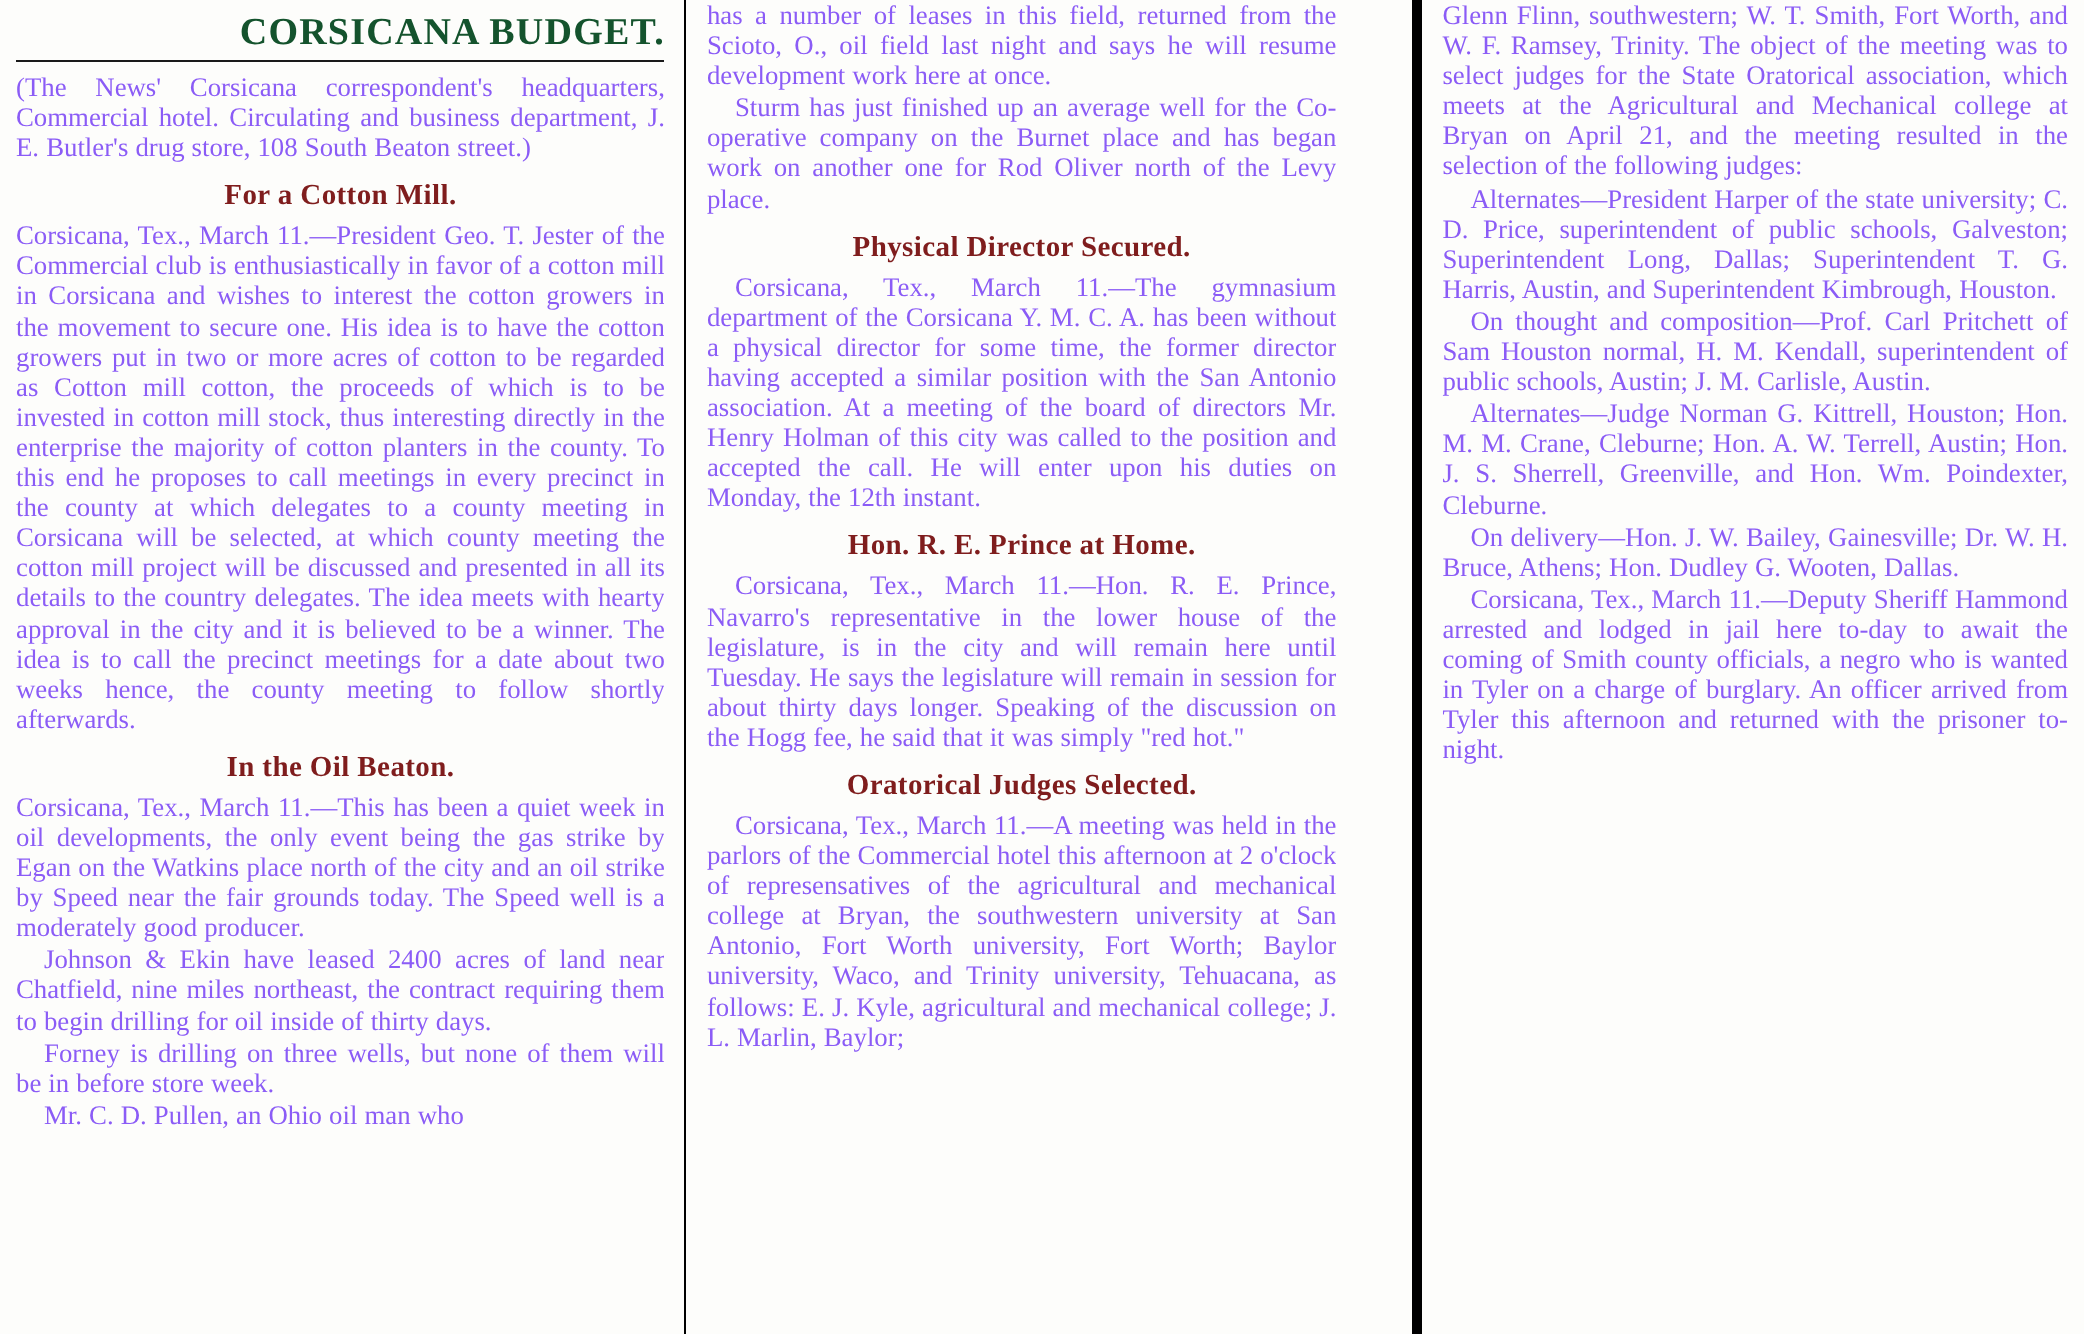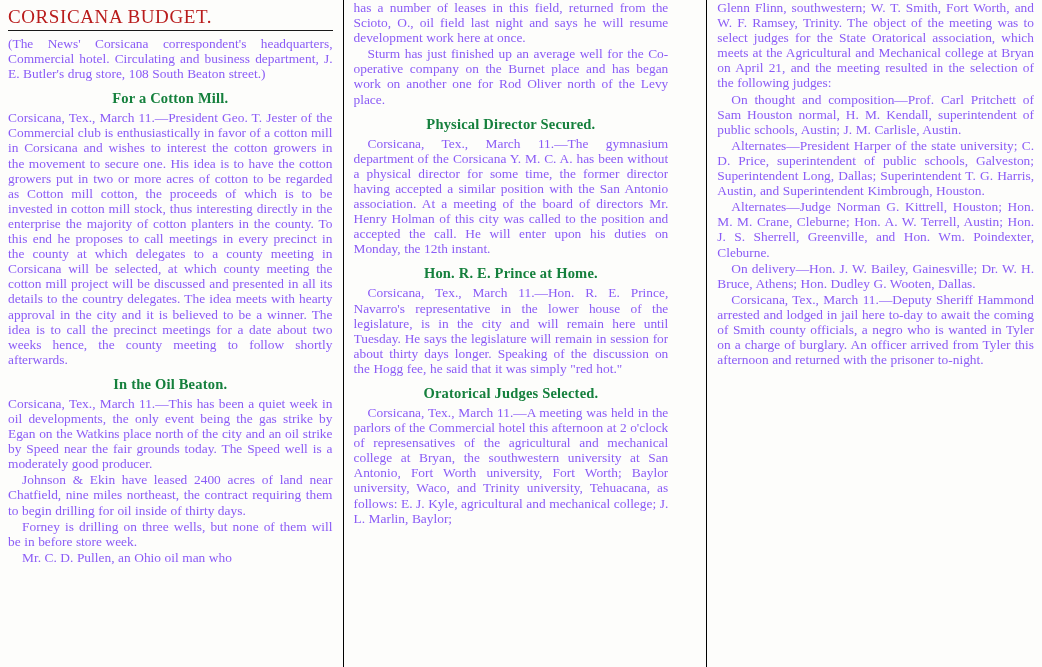--- a/index.html
+++ b/index.html
@@ -25,44 +25,44 @@
     width: 1042px;
     height: 667px;
     box-sizing: border-box;
   }
   .col {
     box-sizing: border-box;
     position: relative;
   }
   .col1 { width: 352px; padding: 4px 10px 0 8px; }
   .col2 { width: 345px; padding: 0 10px 0 10px; border-left: 1px solid #000; }
-  .col3 { width: 345px; padding: 0 8px 0 10px; border-left: 1px solid #000000; margin-left: 28px; }
+  .col3 { width: 345px; padding: 0 8px 0 10px; border-left: 5px solid #000000; margin-left: 28px; }
 
   .masthead {
     font-family: "Liberation Serif", serif;
-    font-weight: normal;
+    font-weight: bold;
     font-size: 19px;
     letter-spacing: 0.6px;
-    text-align: left;
+    text-align: right;
     margin: 2px 0 2px 0;
-    color: #b91c1c;
+    color: #14532d;
   }
   .rule {
     border: 0;
     border-top: 1px solid #1a1a1a;
     margin: 2px 0 5px 0;
   }
   .headline {
     font-family: "Liberation Serif", serif;
     font-weight: bold;
     font-size: 14.5px;
     text-align: center;
     margin: 9px 0 3px 0;
     letter-spacing: 0.2px;
-    color: #15803d;
+    color: #7f1d1d;
   }
   p {
     margin: 0 0 1px 0;
     font-size: 13.4px;
     line-height: 15.1px;
     text-align: justify;
     text-justify: inter-word;
     color: #8b5cf6;
     word-spacing: 0.2px;
   }
@@ -103,22 +103,22 @@
         <div class="headline">Hon. R. E. Prince at Home.</div>
         <p class="indent">Corsicana, Tex., March 11.—Hon. R. E. Prince, Navarro's representative in the lower house of the legislature, is in the city and will remain here until Tuesday. He says the legislature will remain in session for about thirty days longer. Speaking of the discussion on the Hogg fee, he said that it was simply "red hot."</p>
         <div class="headline">Oratorical Judges Selected.</div>
         <p class="indent">Corsicana, Tex., March 11.—A meeting was held in the parlors of the Commercial hotel this afternoon at 2 o'clock of represensatives of the agricultural and mechanical college at Bryan, the southwestern university at San Antonio, Fort Worth university, Fort Worth; Baylor university, Waco, and Trinity university, Tehuacana, as follows: E. J. Kyle, agricultural and mechanical college; J. L. Marlin, Baylor;</p>
       </div>
     </div>
 
     <div class="col col3">
       <div class="col-inner">
         <p class="noindent">Glenn Flinn, southwestern; W. T. Smith, Fort Worth, and W. F. Ramsey, Trinity. The object of the meeting was to select judges for the State Oratorical association, which meets at the Agricultural and Mechanical college at Bryan on April 21, and the meeting resulted in the selection of the following judges:</p>
+        <p class="indent">Alternates—President Harper of the state university; C. D. Price, superintendent of public schools, Galveston; Superintendent Long, Dallas; Superintendent T. G. Harris, Austin, and Superintendent Kimbrough, Houston.</p>
         <p class="indent">On thought and composition—Prof. Carl Pritchett of Sam Houston normal, H. M. Kendall, superintendent of public schools, Austin; J. M. Carlisle, Austin.</p>
-        <p class="indent">Alternates—President Harper of the state university; C. D. Price, superintendent of public schools, Galveston; Superintendent Long, Dallas; Superintendent T. G. Harris, Austin, and Superintendent Kimbrough, Houston.</p>
         <p class="indent">Alternates—Judge Norman G. Kittrell, Houston; Hon. M. M. Crane, Cleburne; Hon. A. W. Terrell, Austin; Hon. J. S. Sherrell, Greenville, and Hon. Wm. Poindexter, Cleburne.</p>
         <p class="indent">On delivery—Hon. J. W. Bailey, Gainesville; Dr. W. H. Bruce, Athens; Hon. Dudley G. Wooten, Dallas.</p>
         <p class="indent">Corsicana, Tex., March 11.—Deputy Sheriff Hammond arrested and lodged in jail here to-day to await the coming of Smith county officials, a negro who is wanted in Tyler on a charge of burglary. An officer arrived from Tyler this afternoon and returned with the prisoner to-night.</p>
       </div>
     </div>
 
   </div>
 </div>
 
 </body></html>

